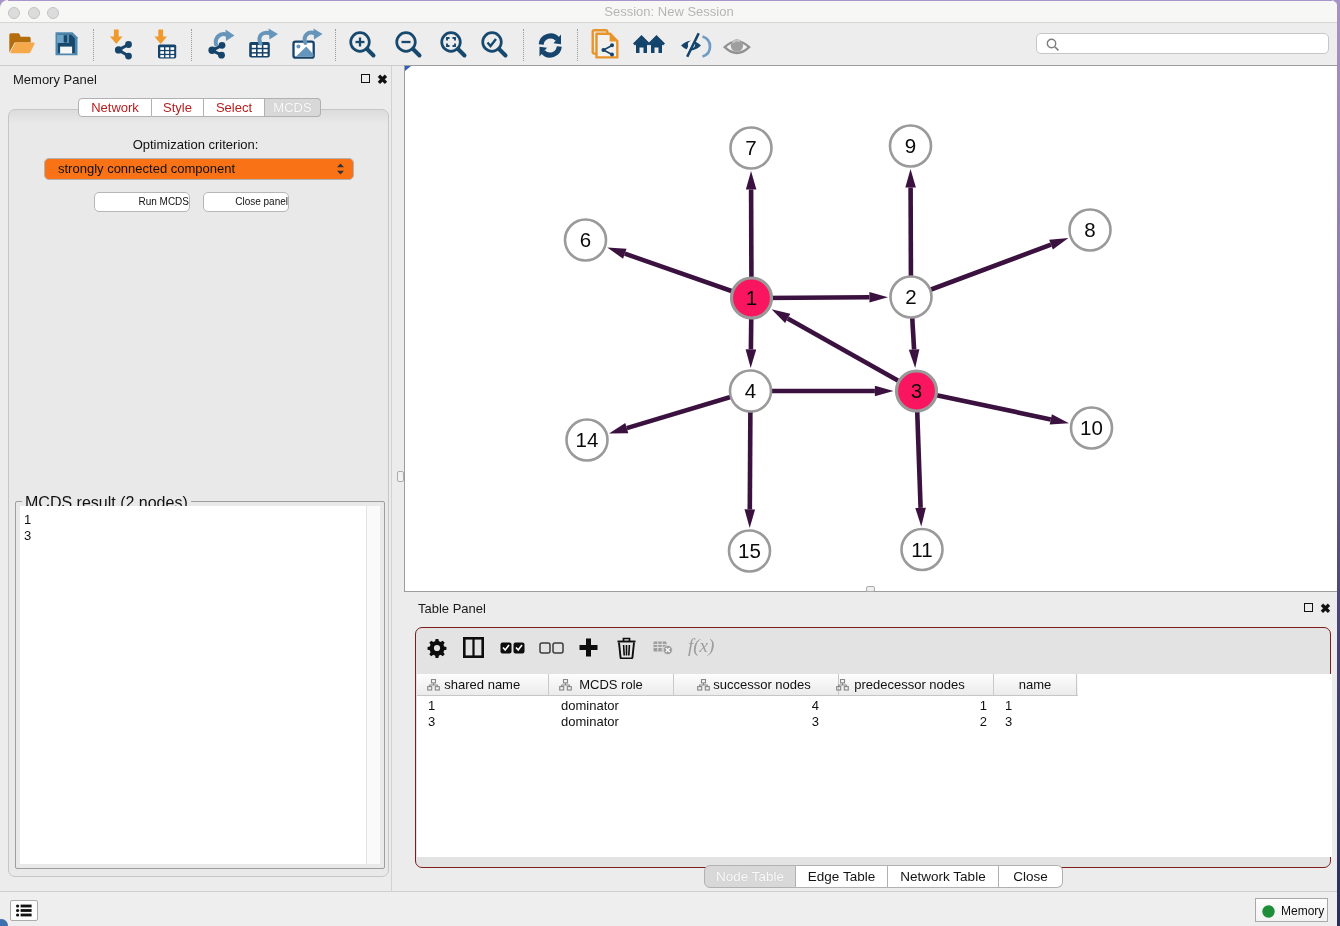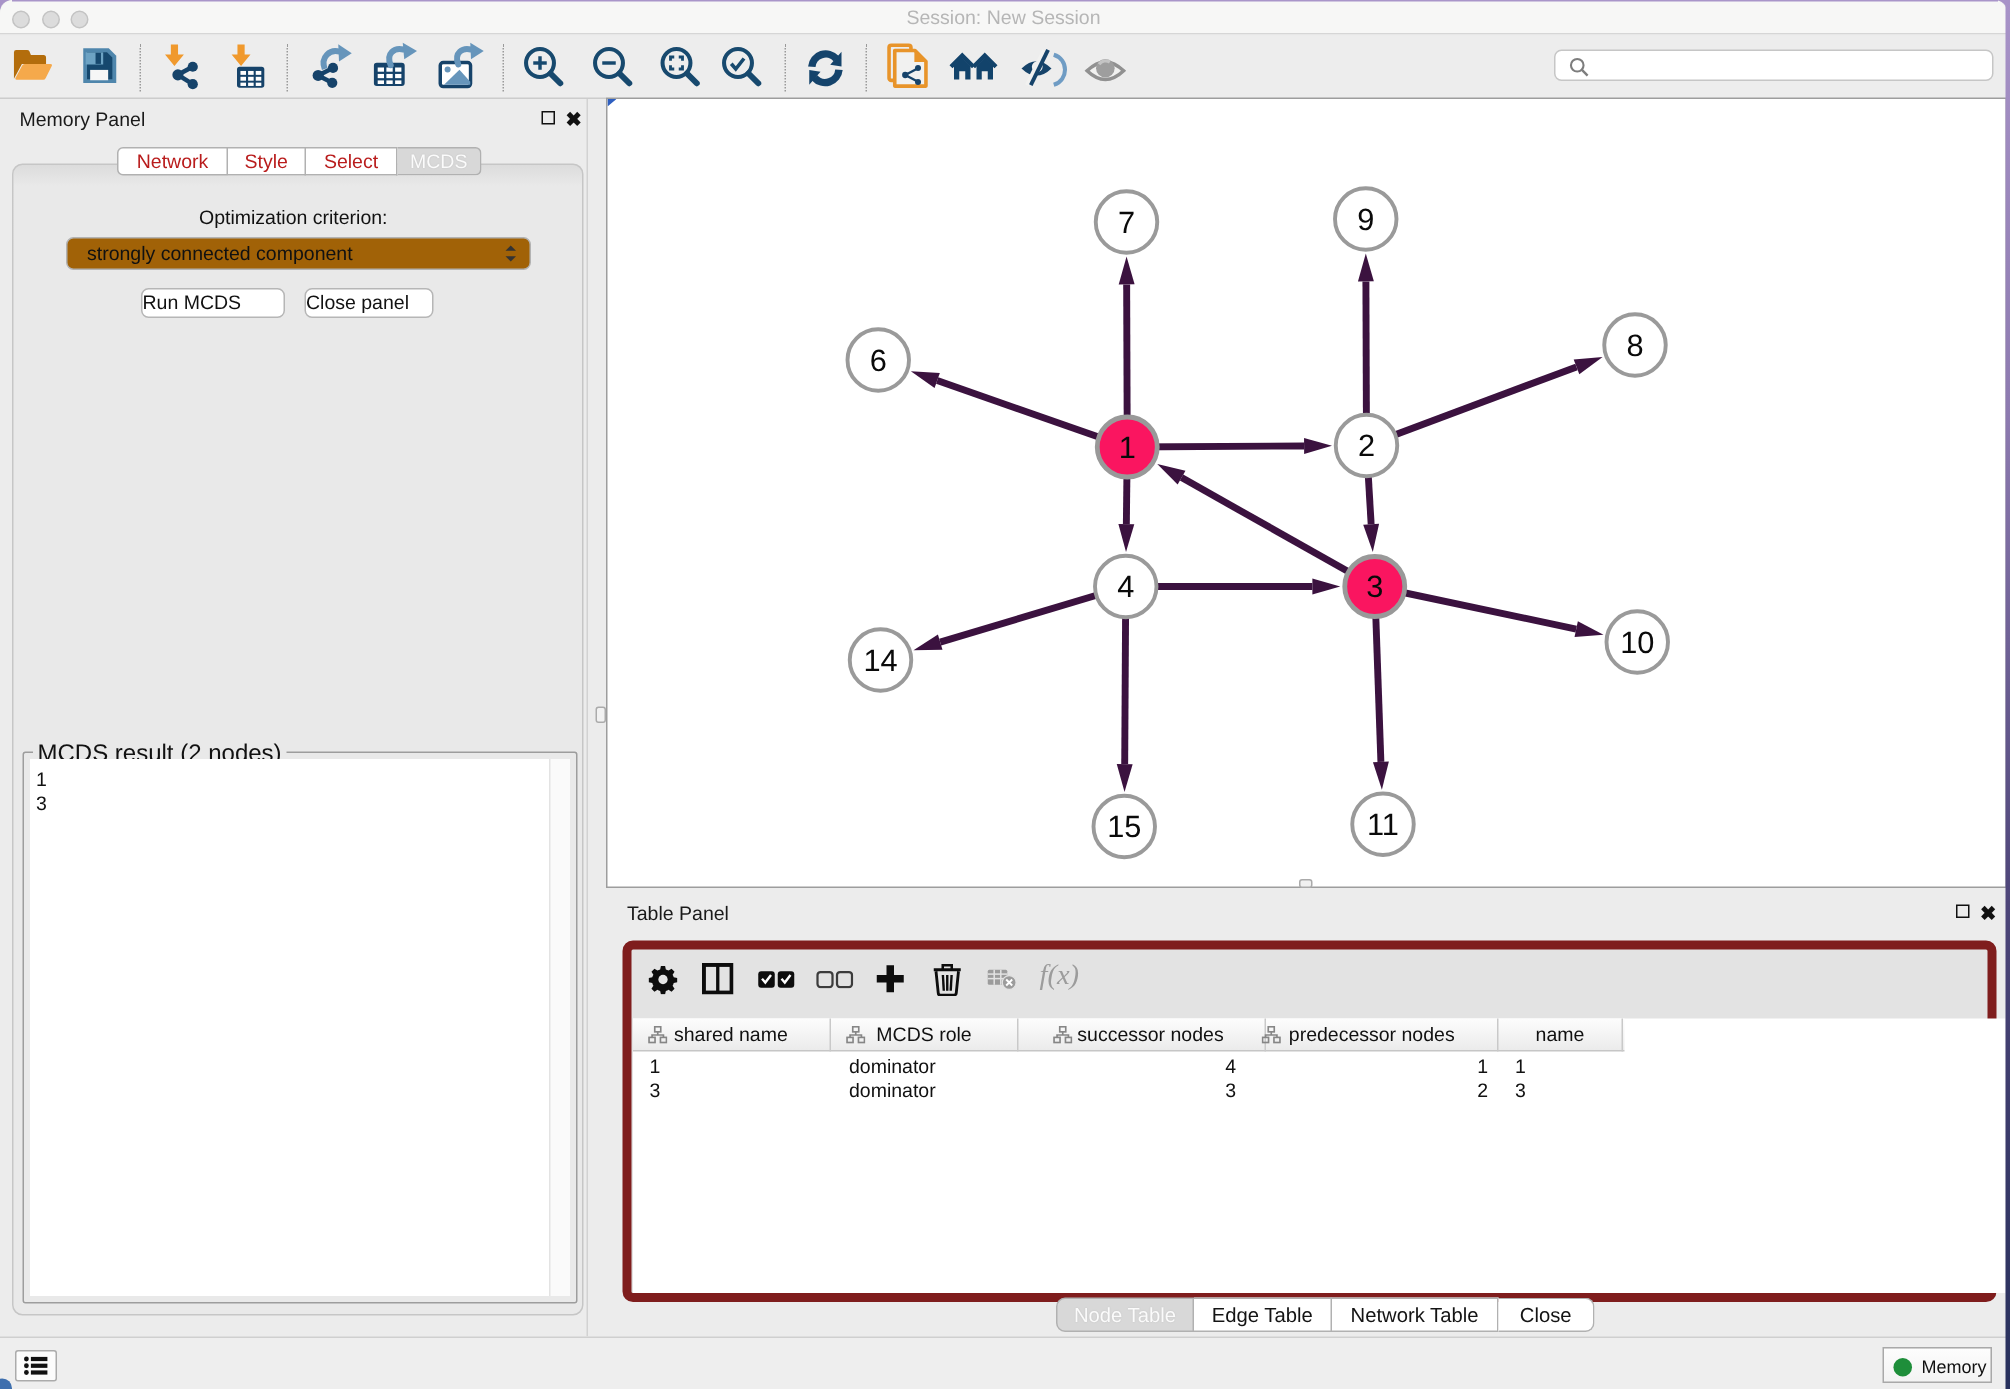--- a/index.html
+++ b/index.html
@@ -33,25 +33,25 @@
   background:linear-gradient(#dcdcdc 0px, #e9e9e9 14px, #e9e9e9 100%);
   border:1px solid #c6c6c6; border-radius:7px; }
 .seg { position:absolute; display:flex; height:19px; font-size:13px; }
 .seg > div { border:1px solid #b1b1b1; border-left:none; background:#fff; color:#b91c1c;
   text-align:center; line-height:17px; }
 .seg > div:first-child { border-left:1px solid #b1b1b1; border-radius:4px 0 0 4px; }
 .seg > div:last-child { border-radius:0 4px 4px 0; }
 .seg > div.sel { background:#d8d8d8; color:#fbfbfb; text-shadow:0 0 1px #bbb; }
 #opt-label { position:absolute; left:0; top:71px; width:100%; text-align:center;
   font-size:13px; color:#111; }
-#opt-select { position:absolute; left:44px; top:92px; width:310px; height:22px; background:#a16207;
+#opt-select { position:absolute; left:44px; top:92px; width:310px; height:22px; background:#f97316;
   border:1px solid #b3b3b3; border-radius:5px; font-size:13px; color:#111; line-height:20px;
   padding-left:13px; }
 .btn { position:absolute; height:20px; background:#fff; border:1px solid #b6b6b6;
-  border-radius:5px; font-size:13px; color:#111; text-align:left; line-height:18px; }
+  border-radius:5px; font-size:10px; color:#111; text-align:right; line-height:18px; }
 #mcds-box { position:absolute; left:15px; top:435px; width:370px; height:368px;
   border:1px solid #9d9d9d; border-radius:2px; }
 #mcds-label { position:absolute; left:6px; top:-8px; background:#e9e9e9; padding:0 3px;
   font-size:16px; color:#111; }
 #mcds-white { position:absolute; left:4px; top:4px; right:4px; bottom:4px; background:#fff;
   font-size:13px; color:#111; line-height:16px; padding:6px 0 0 4px; }
 #mcds-scroll { position:absolute; right:0; top:0; bottom:0; width:14px; background:#fafafa;
   border-left:1px solid #e3e3e3; }
 #cp-divider-handle { position:absolute; left:397px; top:471px; width:7px; height:11px;
   background:#f2f2f2; border:1px solid #ababab; border-radius:2px; }
@@ -61,21 +61,21 @@
 #net-titlebar { position:absolute; left:0; top:0; width:100%; height:21px;
   background:linear-gradient(#f6f6f6, #d8d8d8); border-bottom:1px solid #ababab; }
 #net-title { position:absolute; width:100%; text-align:center; font-size:13px; font-weight:bold;
   color:#111; line-height:21px; }
 .tl { position:absolute; top:4.5px; width:12px; height:12px; border-radius:50%; }
 #net-handle { position:absolute; left:866px; top:586px; width:9px; height:6px; background:#f0f0f0;
   border:1px solid #aaa; border-radius:2px; }
 
 #tp { position:absolute; left:404px; top:597px; width:934px; height:294px; background:#ececec; }
 #tp-box { position:absolute; left:11px; top:30px; width:916px; height:241px; background:#e3e3e3;
-  border:6px solid #7f1d1d; border-radius:7px; }
+  border:1px solid #7f1d1d; border-radius:7px; }
 #tp-table { position:absolute; left:0.5px; top:46px; width:915px; height:183px; background:#fff; }
 #tp-header { position:absolute; left:0; top:0; width:661px; height:22px;
   background:linear-gradient(#fdfdfd, #ebebeb); border-bottom:1px solid #c6c6c6; }
 .th { position:absolute; top:0; height:22px; font-size:13px; color:#111; text-align:center;
   line-height:21px; border-right:1px solid #c9c9c9; }
 .tcell { position:absolute; font-size:13px; color:#111; height:16px; line-height:16px; }
 .seg2 { position:absolute; display:flex; height:23px; font-size:13.5px;margin-left:12px; }
 .seg2 > div { border:1px solid #b1b1b1; border-left:none; background:#fff; color:#141414;
   text-align:center; line-height:21px; }
 .seg2 > div:first-child { border-left:1px solid #b1b1b1; border-radius:6px 0 0 6px; }

